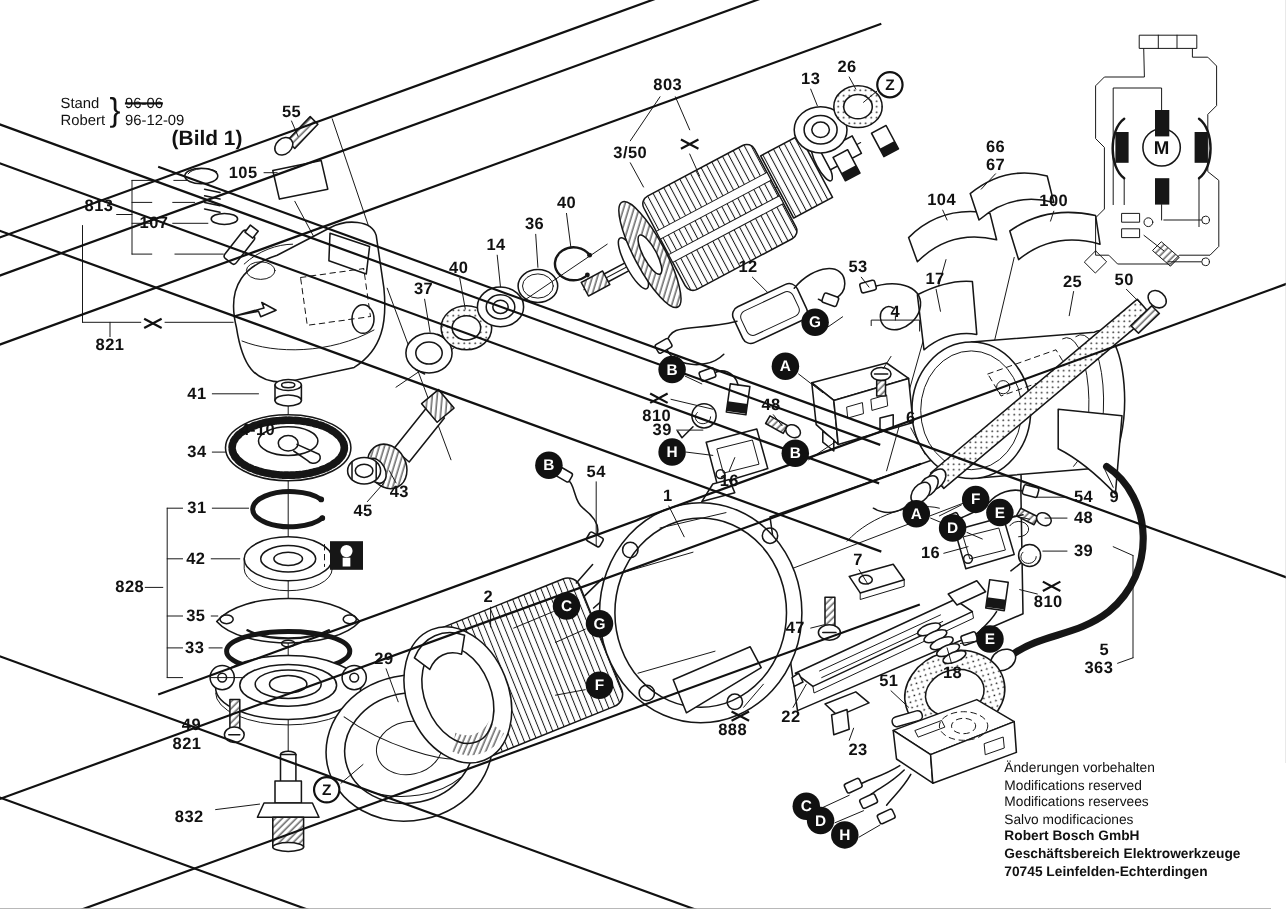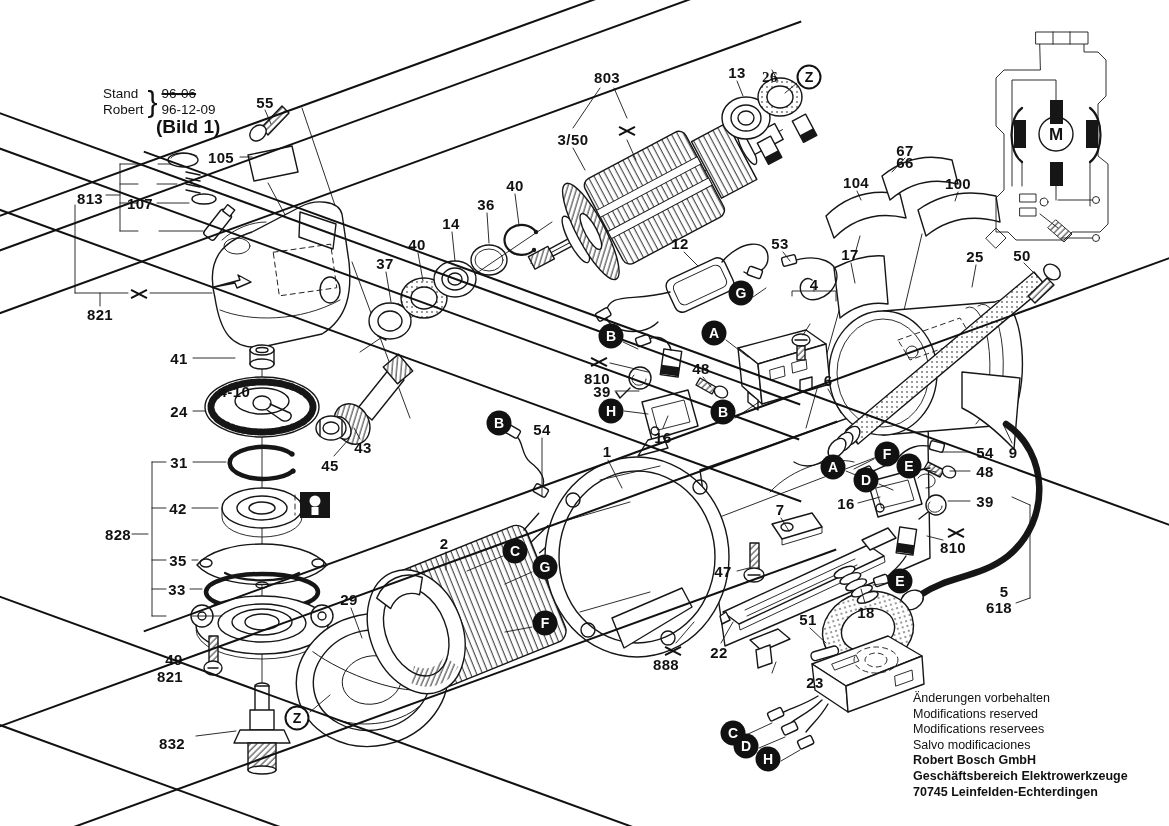--- a/index.html
+++ b/index.html
@@ -30,22 +30,22 @@
   .lmark{position:absolute;transform:translate(-50%,-50%);width:25px;height:25px;border-radius:50%;
          background:#111;color:#fff;font:700 14px/25px "Liberation Sans",sans-serif;text-align:center;z-index:6;}
   .lmark.outline{background:#fff;color:#111;border:2.2px solid #111;width:21px;height:21px;line-height:21px;}
   .xmark{position:absolute;transform:translate(-50%,-50%);width:18px;height:14px;z-index:5;}
   .xmark::before,.xmark::after{content:"";position:absolute;left:0;top:50%;width:100%;height:0;
          border-top:2.4px solid #111;}
   .xmark::before{transform:rotate(28deg);}
   .xmark::after{transform:rotate(-28deg);}
   #typ-line{position:absolute;left:54px;top:36px;font:700 28px "Liberation Sans",sans-serif;z-index:5;}
   #typ-line .sfx{font-weight:400;}
-  #stand-block{position:absolute;left:55px;top:86px;display:flex;align-items:center;
-               font:400 13.5px/16px "Liberation Sans",sans-serif;z-index:5;margin-left:48px;}
+  #stand-block{position:absolute;left:55px;top:86px;display:flex;align-items:flex-start;
+               font:400 13.5px/16px "Liberation Sans",sans-serif;z-index:5;}
   #stand-block .brace{font:400 30px/30px "Liberation Sans",sans-serif;margin:0 4px 0 4px;}
   .struck{text-decoration:line-through;text-decoration-thickness:2px;}
   #bild{position:absolute;left:156px;top:116px;font:700 19px "Liberation Sans",sans-serif;z-index:5;}
   #footer-block{position:absolute;left:913px;top:691px;font:400 12.5px/15.6px "Liberation Sans",sans-serif;z-index:5;}
   #footer-block .b{font-weight:700;}
 </style>
 </head>
 <body>
 
 <div id="stage">
@@ -488,24 +488,24 @@
 </div>
 <div id="bild">(Bild 1)</div>
 
 <div id="labels-layer">
       <div class="plabel" style="left: 265px; top: 102px;">55</div>
       <div class="plabel" style="left: 221px; top: 157px;">105</div>
       <div class="plabel strike" style="left: 141px; top: 164px;">101</div>
       <div class="plabel strike" style="left: 140px; top: 184px;">102</div>
       <div class="plabel" style="left: 140px; top: 203px;">107</div>
       <div class="plabel strike" style="left: 142px; top: 231px;">103</div>
-      <div class="plabel" style="left: 90px; top: 198px;">813</div>
+      <div class="plabel" style="left: 90px; top: 187px;">813</div>
       <div class="plabel" style="left: 100px; top: 314px;">821</div>
       <div class="plabel" style="left: 179px; top: 358px;">41</div>
-      <div class="plabel" style="left: 179px; top: 411px;">24</div>
+      <div class="plabel" style="left: 179px; top: 411px;">34</div>
       <div class="plabel" style="left: 179px; top: 462px;">31</div>
       <div class="plabel" style="left: 178px; top: 508px;">42</div>
       <div class="plabel" style="left: 118px; top: 534px;">828</div>
       <div class="plabel" style="left: 178px; top: 560px;">35</div>
       <div class="plabel" style="left: 177px; top: 589px;">33</div>
       <div class="plabel strike" style="left: 178px; top: 616px;">26</div>
       <div class="plabel" style="left: 174px; top: 659px;">49</div>
       <div class="plabel" style="left: 170px; top: 676px;">821</div>
       <div class="plabel strike" style="left: 177px; top: 729px;">32</div>
       <div class="plabel" style="left: 172px; top: 743px;">832</div>
@@ -513,54 +513,54 @@
       <div class="plabel" style="left: 330px; top: 465px;">45</div>
       <div class="plabel" style="left: 363px; top: 447px;">43</div>
       <div class="plabel" style="left: 385px; top: 263px;">37</div>
       <div class="plabel" style="left: 417px; top: 244px;">40</div>
       <div class="plabel" style="left: 451px; top: 223px;">14</div>
       <div class="plabel" style="left: 486px; top: 204px;">36</div>
       <div class="plabel" style="left: 515px; top: 185px;">40</div>
       <div class="plabel" style="left: 607px; top: 77px;">803</div>
       <div class="plabel" style="left: 573px; top: 139px;">3/50</div>
       <div class="plabel" style="left: 737px; top: 72px;">13</div>
-      <div class="plabel" style="left: 770px; top: 77px; font-family: Liberation Serif, serif;">26</div>
+      <div class="plabel" style="left: 770px; top: 61px;">26</div>
       <div class="plabel" style="left: 680px; top: 243px;">12</div>
       <div class="plabel" style="left: 780px; top: 243px;">53</div>
       <div class="plabel" style="left: 814px; top: 284px;">4</div>
       <div class="plabel strike" style="left: 803px; top: 316px;">4-10</div>
-      <div class="plabel" style="left: 905px; top: 134px; margin-top: 28px;">66</div>
+      <div class="plabel" style="left: 905px; top: 134px;">66</div>
       <div class="plabel" style="left: 905px; top: 150px;">67</div>
       <div class="plabel" style="left: 856px; top: 182px;">104</div>
       <div class="plabel" style="left: 958px; top: 183px;">100</div>
       <div class="plabel" style="left: 850px; top: 254px;">17</div>
       <div class="plabel" style="left: 975px; top: 256px;">25</div>
       <div class="plabel" style="left: 1022px; top: 255px;">50</div>
       <div class="plabel" style="left: 597px; top: 378px;">810</div>
       <div class="plabel" style="left: 602px; top: 391px;">39</div>
       <div class="plabel" style="left: 701px; top: 368px;">48</div>
       <div class="plabel" style="left: 663px; top: 437px;">16</div>
       <div class="plabel" style="left: 828px; top: 380px;">6</div>
       <div class="plabel" style="left: 542px; top: 429px;">54</div>
       <div class="plabel" style="left: 607px; top: 451px;">1</div>
       <div class="plabel" style="left: 444px; top: 543px;">2</div>
       <div class="plabel" style="left: 780px; top: 509px;">7</div>
       <div class="plabel" style="left: 723px; top: 571px;">47</div>
       <div class="plabel" style="left: 719px; top: 652px;">22</div>
       <div class="plabel" style="left: 666px; top: 664px;">888</div>
-      <div class="plabel" style="left: 815px; top: 682px; text-align: right;">23</div>
+      <div class="plabel" style="left: 780px; top: 682px; text-align: right;">23</div>
       <div class="plabel" style="left: 808px; top: 619px;">51</div>
       <div class="plabel" style="left: 866px; top: 612px;">18</div>
       <div class="plabel" style="left: 985px; top: 452px;">54</div>
       <div class="plabel" style="left: 985px; top: 471px;">48</div>
       <div class="plabel" style="left: 985px; top: 501px;">39</div>
       <div class="plabel" style="left: 846px; top: 503px;">16</div>
       <div class="plabel" style="left: 953px; top: 547px;">810</div>
       <div class="plabel" style="left: 1004px; top: 591px;">5</div>
-      <div class="plabel" style="left: 999px; top: 607px;">618</div>
+      <div class="plabel" style="left: 999px; top: 607px;">363</div>
       <div class="plabel" style="left: 1013px; top: 452px;">9</div>
       <div class="lmark outline" style="left: 809px; top: 77px;">Z</div>
       <div class="lmark outline" style="left: 297px; top: 718px;">Z</div>
       <div class="lmark" style="left: 611px; top: 336px;">B</div>
       <div class="lmark" style="left: 723px; top: 412px;">B</div>
       <div class="lmark" style="left: 499px; top: 423px;">B</div>
       <div class="lmark" style="left: 741px; top: 293px;">G</div>
       <div class="lmark" style="left: 714px; top: 333px;">A</div>
       <div class="lmark" style="left: 611px; top: 411px;">H</div>
       <div class="lmark" style="left: 515px; top: 551px;">C</div>

